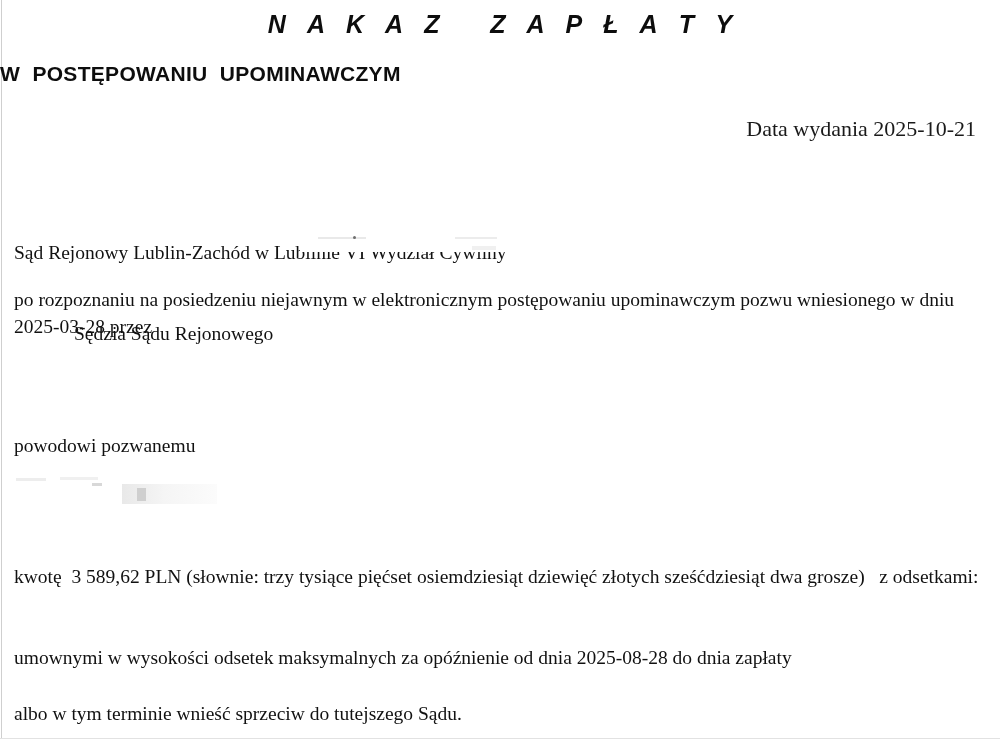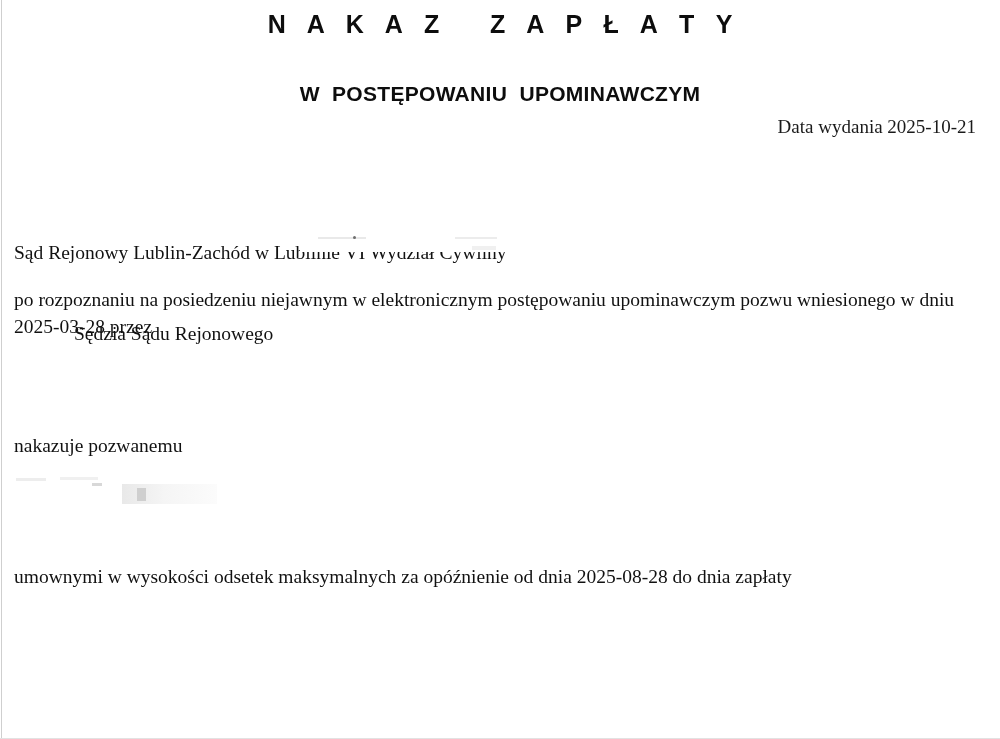--- a/index.html
+++ b/index.html
@@ -45,47 +45,47 @@
 
   
   .doc-title {
     position: absolute;
     left: 0;
     top: 10px;
     width: 1000px;
     text-align: center;
     font-family: "Liberation Sans", "DejaVu Sans", sans-serif;
     font-weight: bold;
+    font-style: italic;
     font-size: 25px;
     letter-spacing: 7.5px;
     text-indent: 7.5px;
     color: #0d0d0d;
     white-space: pre;
   }
 
   .doc-subtitle {
     position: absolute;
     left: 0;
     top: 62px;
     width: 1000px;
-    text-align: center;
+    text-align: left;
     font-family: "Liberation Sans", "DejaVu Sans", sans-serif;
     font-weight: bold;
     font-size: 21px;
     letter-spacing: 0.3px;
     color: #0d0d0d;
     white-space: pre;
-    margin-top: 20px;
   }
 
   .issue-date {
     position: absolute;
     right: 24px;
     top: 116px;
-    font-size: 19px;
+    font-size: 22px;
     color: #1a1a1a;
     white-space: pre;
   }
 
   
   .blk {
     position: absolute;
     left: 14px;
     font-size: 19.5px;
     line-height: 27px;
@@ -228,30 +228,32 @@
   <div class="redaction redaction-judge">
     <span class="smudge-a"></span>
     <span class="smudge-dot"></span>
     <span class="smudge-b"></span>
     <span class="smudge-c"></span>
   </div>
 
   <div class="blk wide recognition-block">po rozpoznaniu na posiedzeniu niejawnym w elektronicznym postępowaniu upominawczym pozwu wniesionego w dniu  2025-03-28 przez</div>
 
 
-  <div class="blk wide orders-line">nakazuje pozwanemu</div>
+  <div class="blk wide orders-line">powodowi pozwanemu</div>
 
   <div class="redaction redaction-defendant">
     <span class="smudge-a"></span>
     <span class="smudge-b"></span>
     <span class="smudge-c"></span>
     <span class="smudge-block"></span>
     <span class="smudge-mark"></span>
   </div>
 
   <div class="blk wide terms-block">
+    <div>kwotę  3 589,62 PLN (słownie: trzy tysiące pięćset osiemdziesiąt dziewięć złotych sześćdziesiąt dwa grosze)   z odsetkami:</div>
     <div>umownymi w wysokości odsetek maksymalnych za opóźnienie od dnia 2025-08-28 do dnia zapłaty</div>
     
     
   </div>
 
+  <div class="blk wide appeal-line">albo w tym terminie wnieść sprzeciw do tutejszego Sądu.</div>
 
 </div>
 
 </body></html>

